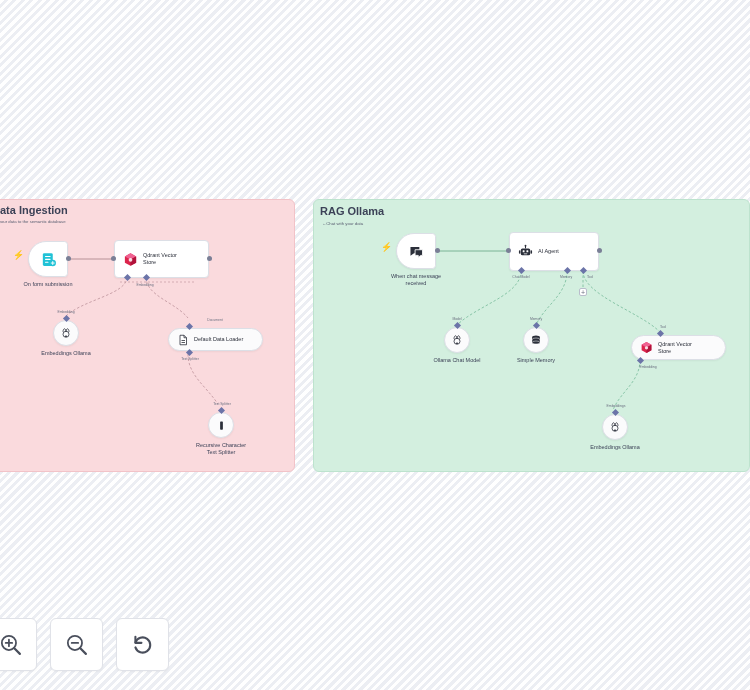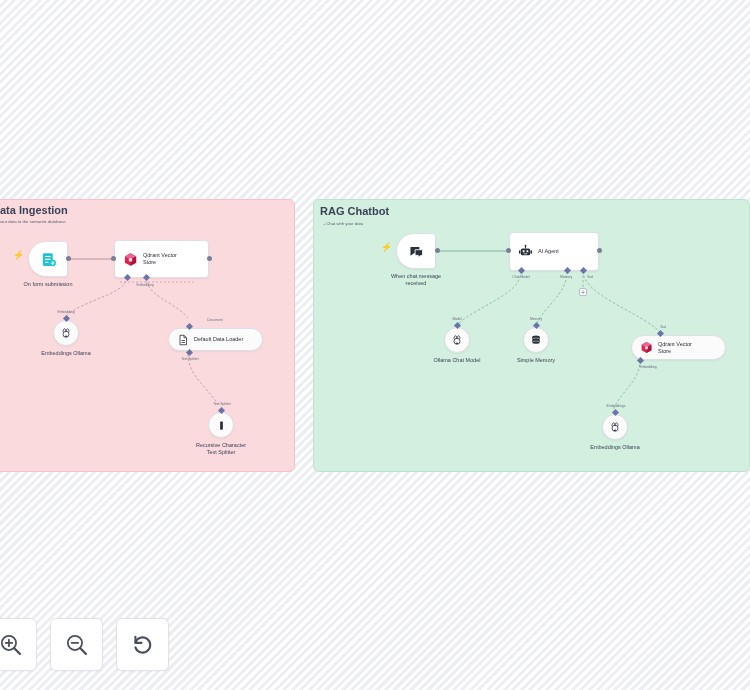--- a/index.html
+++ b/index.html
@@ -225,21 +225,21 @@
 </head>
 <body>
 
 <div id="canvas">
 
   <div class="sticky" id="sticky-ingestion"></div>
   <div class="sticky-title" style="left:-8px; top:204px;">Data Ingestion</div>
   <div class="sticky-sub" style="left:-10px; top:219px;">Add your data to the semantic database</div>
 
   <div class="sticky" id="sticky-chatbot"></div>
-  <div class="sticky-title" style="left:320px; top:205px;">RAG Chatbot</div>
+  <div class="sticky-title" style="left:320px; top:205px;">RAG Ollama</div>
   <div class="sticky-sub" style="left:322px; top:221px;">←Chat with your data</div>
 
   <svg class="edges">
 
     <line x1="68" y1="259" x2="113" y2="259" stroke="#b08a90" stroke-width="0.9"></line>
 
     <path d="M127,277 C127,295 80,300 64,318" stroke="#c39aa1" stroke-width="0.9" fill="none" stroke-dasharray="2.5,2"></path>
     <path d="M146,277 C146,296 175,302 188,318" stroke="#c39aa1" stroke-width="0.9" fill="none" stroke-dasharray="2.5,2"></path>
 
     <path d="M188,354 C188,375 205,385 218,404" stroke="#c39aa1" stroke-width="0.9" fill="none" stroke-dasharray="2.5,2"></path>

